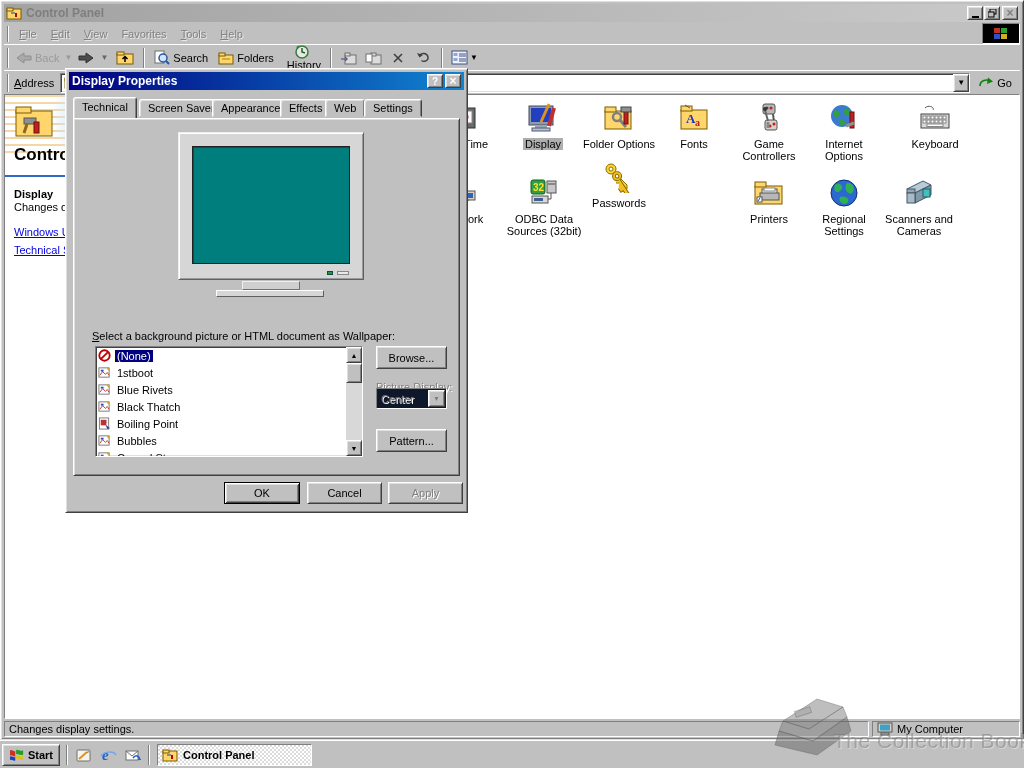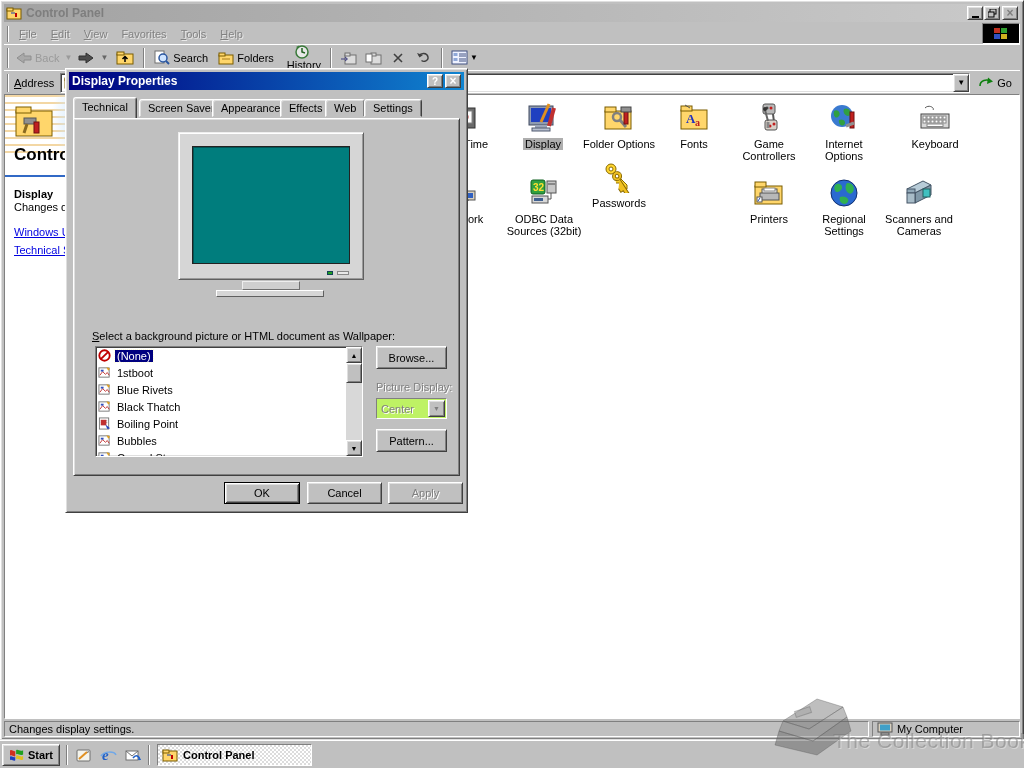--- a/index.html
+++ b/index.html
@@ -475,21 +475,21 @@
 
       <div class="abs" style="right:0;top:0;bottom:0;width:16px;background:#d8d8d8;">
         <div class="raised btn abs" style="left:0;top:0;width:16px;height:16px;font-size:7px;">▲</div>
         <div class="raised abs" style="left:0;top:16px;width:16px;height:20px;"></div>
         <div class="raised btn abs" style="left:0;bottom:0;width:16px;height:16px;font-size:7px;">▼</div>
       </div>
     </div>
 
     <div class="raised btn abs u1" style="left:302px;top:227px;width:71px;height:23px;">Browse...</div>
     <div class="abs disabled-text" style="left:302px;top:262px;">Picture Display:</div>
-    <div class="abs sunken-lite" style="left:302px;top:279px;width:71px;height:21px;background:#bef264;display:flex;align-items:center;">
+    <div class="abs sunken-lite" style="left:302px;top:269px;width:71px;height:21px;background:#0f172a;display:flex;align-items:center;">
       <span class="disabled-text" style="padding-left:4px;flex:1;">Center</span>
       <span class="raised btn" style="width:17px;height:17px;font-size:7px;color:#808080;margin-right:1px;">▼</span>
     </div>
     <div class="raised btn abs u1" style="left:302px;top:310px;width:71px;height:23px;">Pattern...</div>
   </div>
 
   <div class="raised btn abs" style="left:158px;top:413px;width:76px;height:22px;border:1px solid #000;box-shadow:inset 1px 1px 0 #fff, inset -1px -1px 0 #404040, inset 2px 2px 0 #dfdfdf, inset -2px -2px 0 #808080;">OK</div>
   <div class="raised btn abs" style="left:241px;top:413px;width:75px;height:22px;">Cancel</div>
   <div class="raised btn abs u1 disabled-text" style="left:322px;top:413px;width:75px;height:22px;">Apply</div>
 </div>

